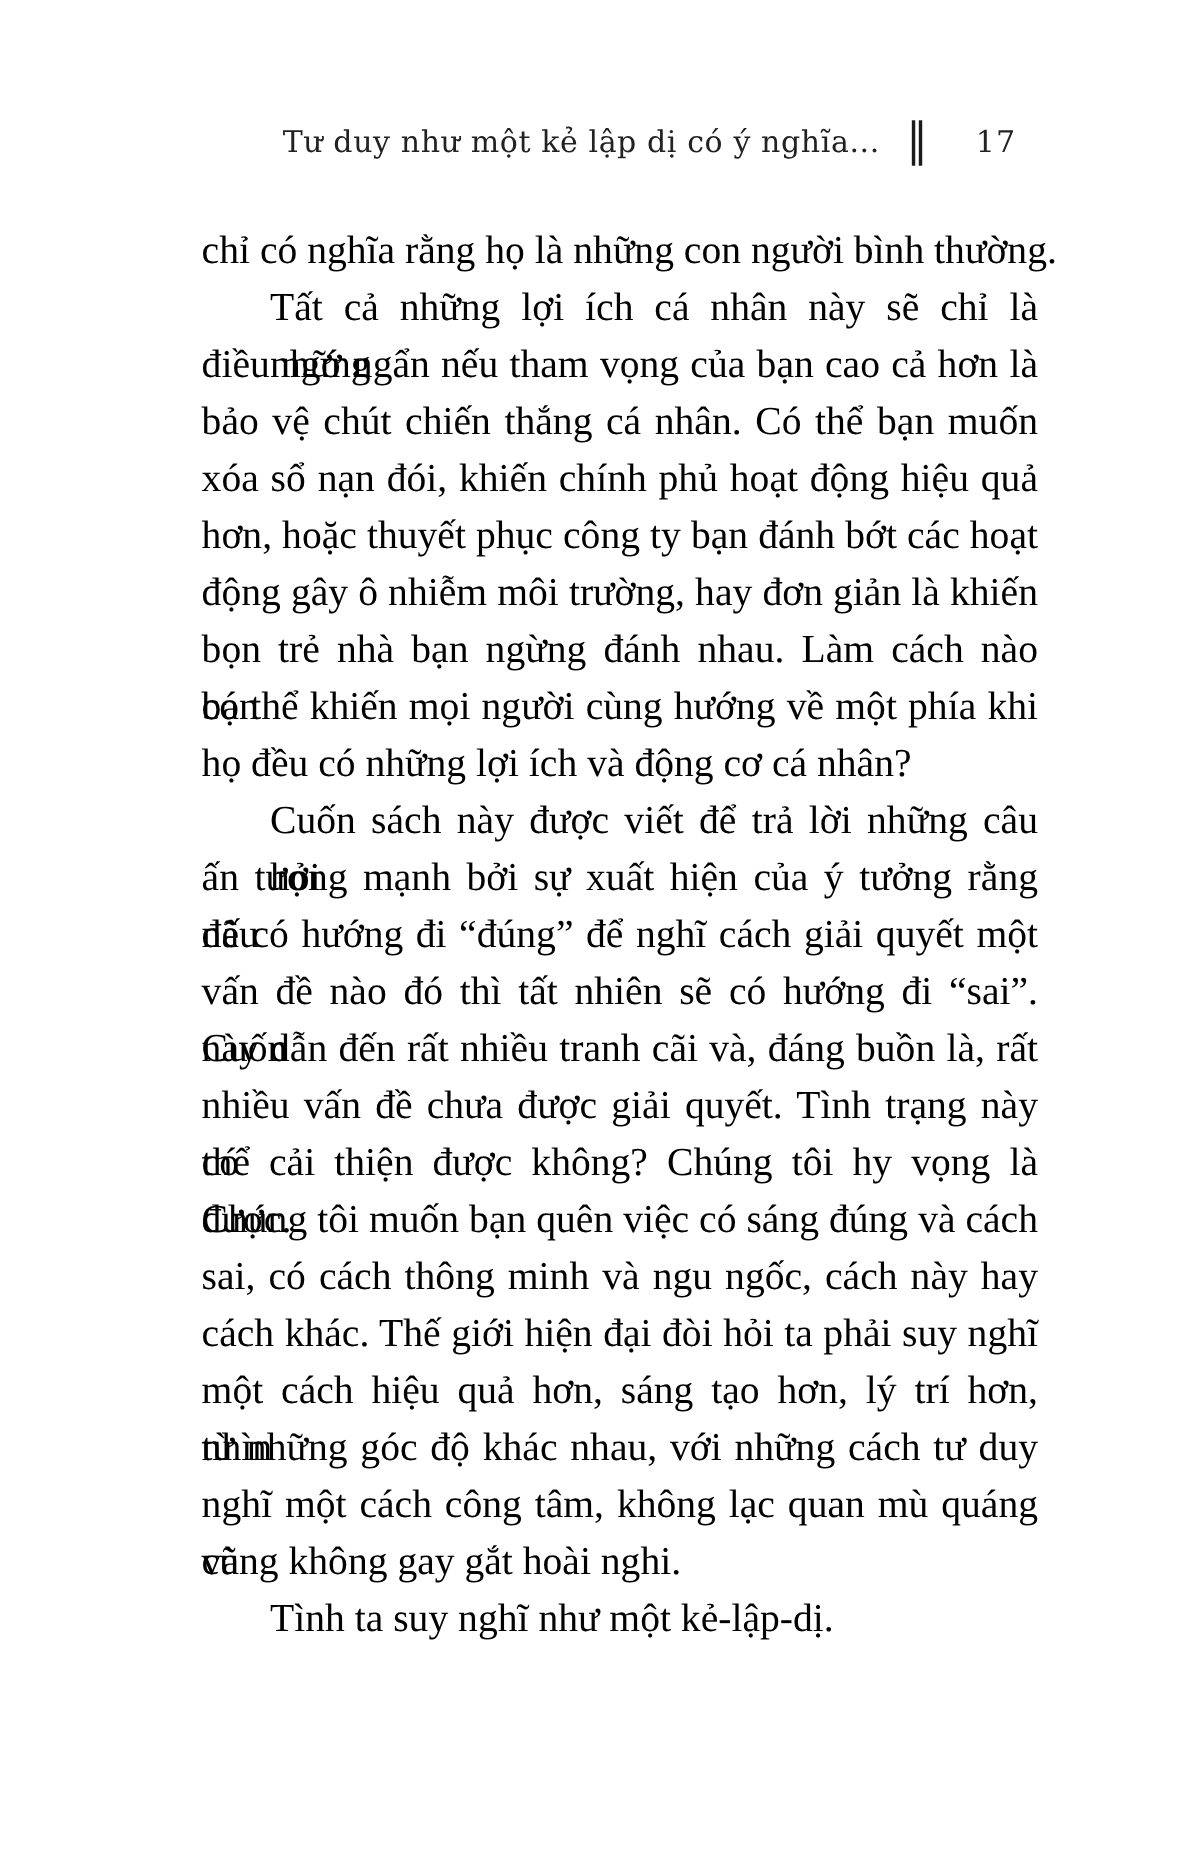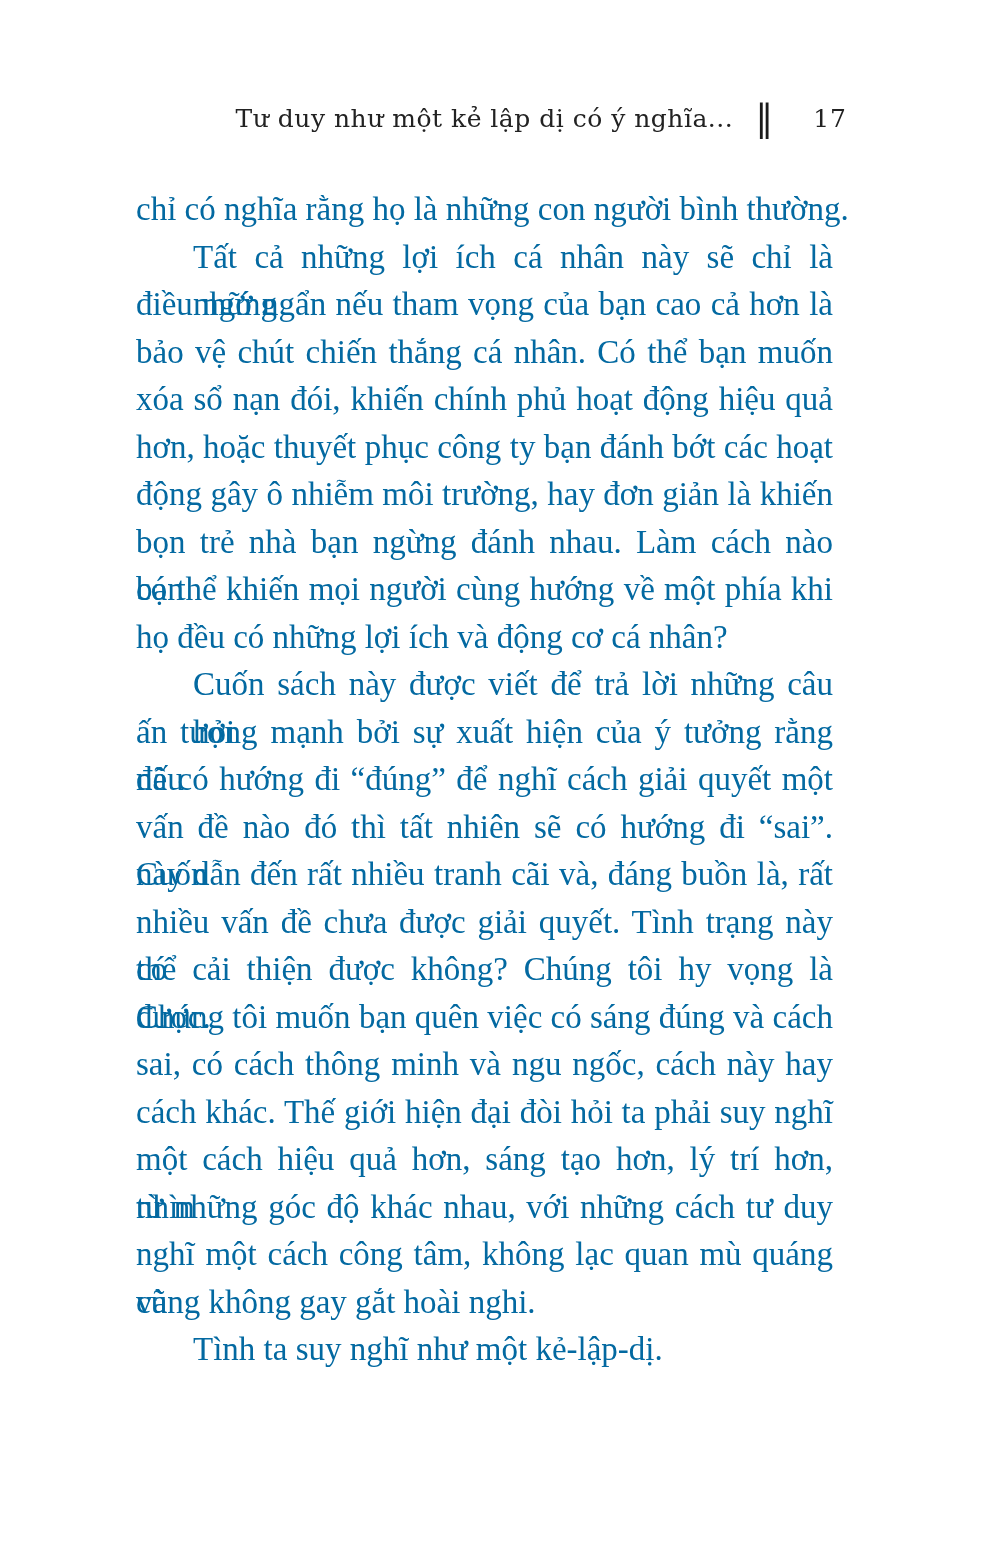--- a/index.html
+++ b/index.html
@@ -39,25 +39,25 @@
     font-weight: 400;
     transform: scaleY(1.05);
     color: #1b1b1b;
   }
   .running-header .pagenum {
     letter-spacing: 1px;
   }
   .body-text {
     position: absolute;
     top: 186px;
-    left: 136px;
+    left: 168px;
     width: 697px;
     font-family: "Liberation Serif", serif;
     font-size: 33px;
-    color: #0369a1;
+    color: #000000;
   }
   .line {
     display: block;
     width: 100%;
     line-height: 47.5px;
     height: 47.5px;
     white-space: nowrap;
     text-align: left;
   }
   .line.j {

